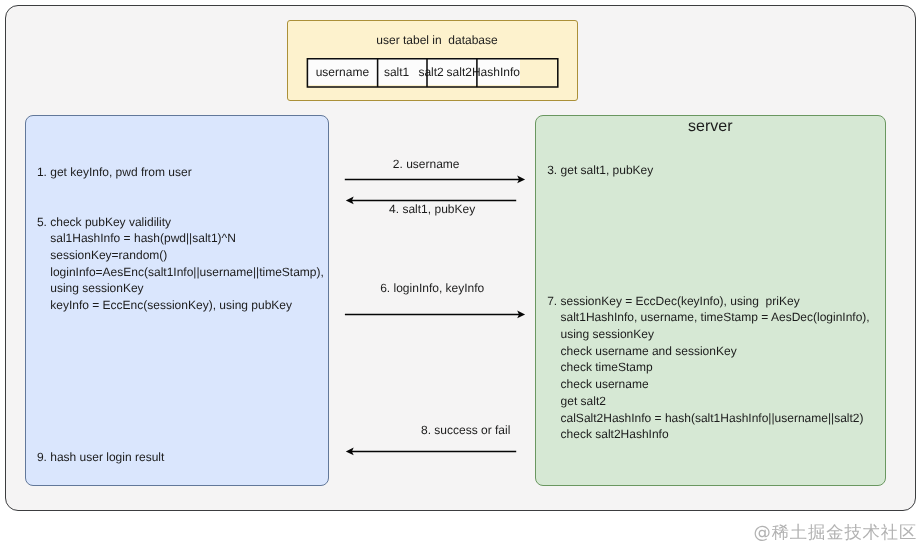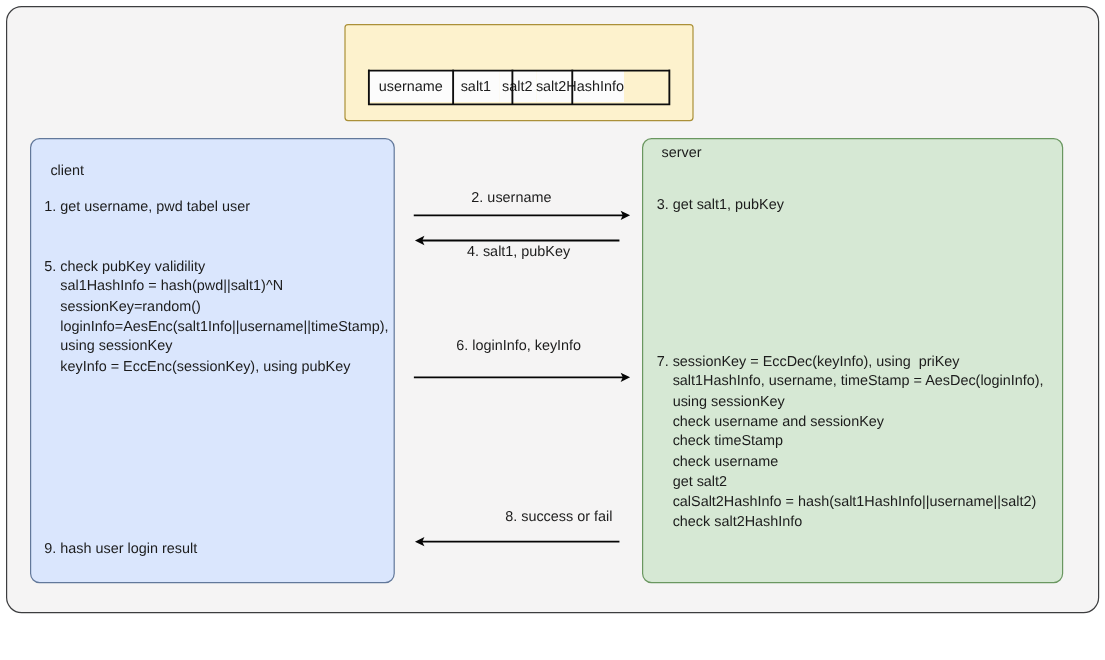--- a/index.html
+++ b/index.html
@@ -8,55 +8,55 @@
   .outer{position:absolute;left:5px;top:5px;width:910.5px;height:505.5px;background:#f5f4f4;border:1px solid #3c3d3f;border-radius:13px;box-sizing:border-box;}
   .box{position:absolute;box-sizing:border-box;}
   .db-box{left:287px;top:20px;width:290.5px;height:80.5px;background:#fdf2cd;border:1px solid #ab9038;border-radius:3px;}
   .client-box{left:25px;top:115px;width:303.8px;height:371px;background:#dae6fd;border:1px solid #62789a;border-radius:8px;}
   .server-box{left:535px;top:115px;width:351px;height:371px;background:#d6e8d4;border:1px solid #6a9760;border-radius:8px;}
 
   .t{position:absolute;font-size:12px;color:#1c1c1c;white-space:pre;line-height:16.7px;}
   .step{position:absolute;font-size:12px;color:#1c1c1c;line-height:16.7px;white-space:pre;padding-left:13.35px;}
   .step .num{position:absolute;left:0;top:0;}
   .step .body{display:block;}
-  .ctr{position:absolute;font-size:12px;color:#1c1c1c;line-height:16.7px;white-space:pre;margin-left:16px;}
+  .ctr{position:absolute;font-size:16px;color:#1c1c1c;text-align:center;line-height:16.7px;white-space:pre;}
 
   .db-table{position:absolute;border-collapse:collapse;table-layout:fixed;}
   .db-table td span{position:relative;top:0.7px;display:inline-block;}
   .db-table td{border:0;background:#fcfcfc;font-size:12px;color:#1c1c1c;text-align:center;height:26.8px;padding:0;line-height:17px;vertical-align:middle;}
 
   .wm{position:absolute;font-size:17.3px;color:#b2b2b2;font-family:"DejaVu Sans",sans-serif;letter-spacing:0.9px;white-space:nowrap;}
   svg.arrows{position:absolute;left:0;top:0;width:921px;height:550px;pointer-events:none;}
 </style>
 </head>
 <body>
 
 <div class="canvas">
   <div class="outer" style="background: rgb(245, 244, 244); border-color: rgb(60, 61, 63);"></div>
 
   <div class="box db-box" style="background: rgb(253, 242, 205); border-color: rgb(171, 144, 56);"></div>
+  <div class="t" style="left:376.3px;top:31.9px">user tabel in  database</div>
   <table class="db-table" style="left:307.2px;top:58.6px">
     <tbody>
         <tr>
       <td style="width:70.4px"><span>username</span></td>
       <td style="width:38px"><span>salt1</span></td>
       <td style="width:31px"><span>salt2</span></td>
       <td style="width:69px"><span>salt2HashInfo</span></td>
     </tr>
   </tbody>
     </table>
   <svg class="tablegrid" style="position:absolute;left:0;top:0;width:921px;height:550px;pointer-events:none">
     <g stroke-width="1.55" fill="none" style="stroke: rgb(13, 13, 13);">
       <path d="M307.4,58.8 L557.8,58.8 M307.4,87.0 L557.8,87.0 M307.4,58.0 L307.4,87.8 M377.6,58.0 L377.6,87.8 M427.0,58.0 L427.0,87.8 M476.9,58.0 L476.9,87.8 M557.8,58.0 L557.8,87.8"></path>
     </g>
   </svg>
 
   <div class="box client-box" style="background: rgb(218, 230, 253); border-color: rgb(98, 120, 154);"></div>
-  <div class="ctr" style="left:26px;top:133.6px;width:304px">client</div>
-  <div class="step" style="left:36.9px;top:163.6px"><span class="num">1.</span><span class="body">get username, pwd tabel user</span></div>
+  <div class="step" style="left:36.9px;top:163.6px"><span class="num">1.</span><span class="body">get keyInfo, pwd from user</span></div>
   <div class="step" style="left:36.9px;top:213.6px"><span class="num">5.</span><span class="body">check pubKey validility
 sal1HashInfo = hash(pwd||salt1)^N
 sessionKey=random()
 loginInfo=AesEnc(salt1Info||username||timeStamp),
 using sessionKey
 keyInfo = EccEnc(sessionKey), using pubKey</span></div>
   <div class="step" style="left:36.9px;top:448.6px"><span class="num">9.</span><span class="body">hash user login result</span></div>
 
   <div class="box server-box" style="background: rgb(214, 232, 212); border-color: rgb(106, 151, 96);"></div>
   <div class="ctr" style="left:535.3px;top:118.6px;width:350px">server</div>
@@ -84,13 +84,14 @@
       <path d="M525.1,314.45 L517.2,318.35 L519.0,314.45 L517.2,310.55 Z"></path>
       <path d="M345.8,451.4 L353.7,447.5 L351.9,451.4 L353.7,455.3 Z"></path>
     </g>
   </svg>
 
   <div class="t" style="left:392.8px;top:155.5px">2. username</div>
   <div class="t" style="left:389.1px;top:201.2px">4. salt1, pubKey</div>
   <div class="t" style="left:380.2px;top:280px">6. loginInfo, keyInfo</div>
   <div class="t" style="left:421px;top:421.7px">8. success or fail</div>
 
+  <div class="wm" style="left:753.5px;top:520.6px">@稀土掘金技术社区</div>
 </div>
 
 </body></html>

